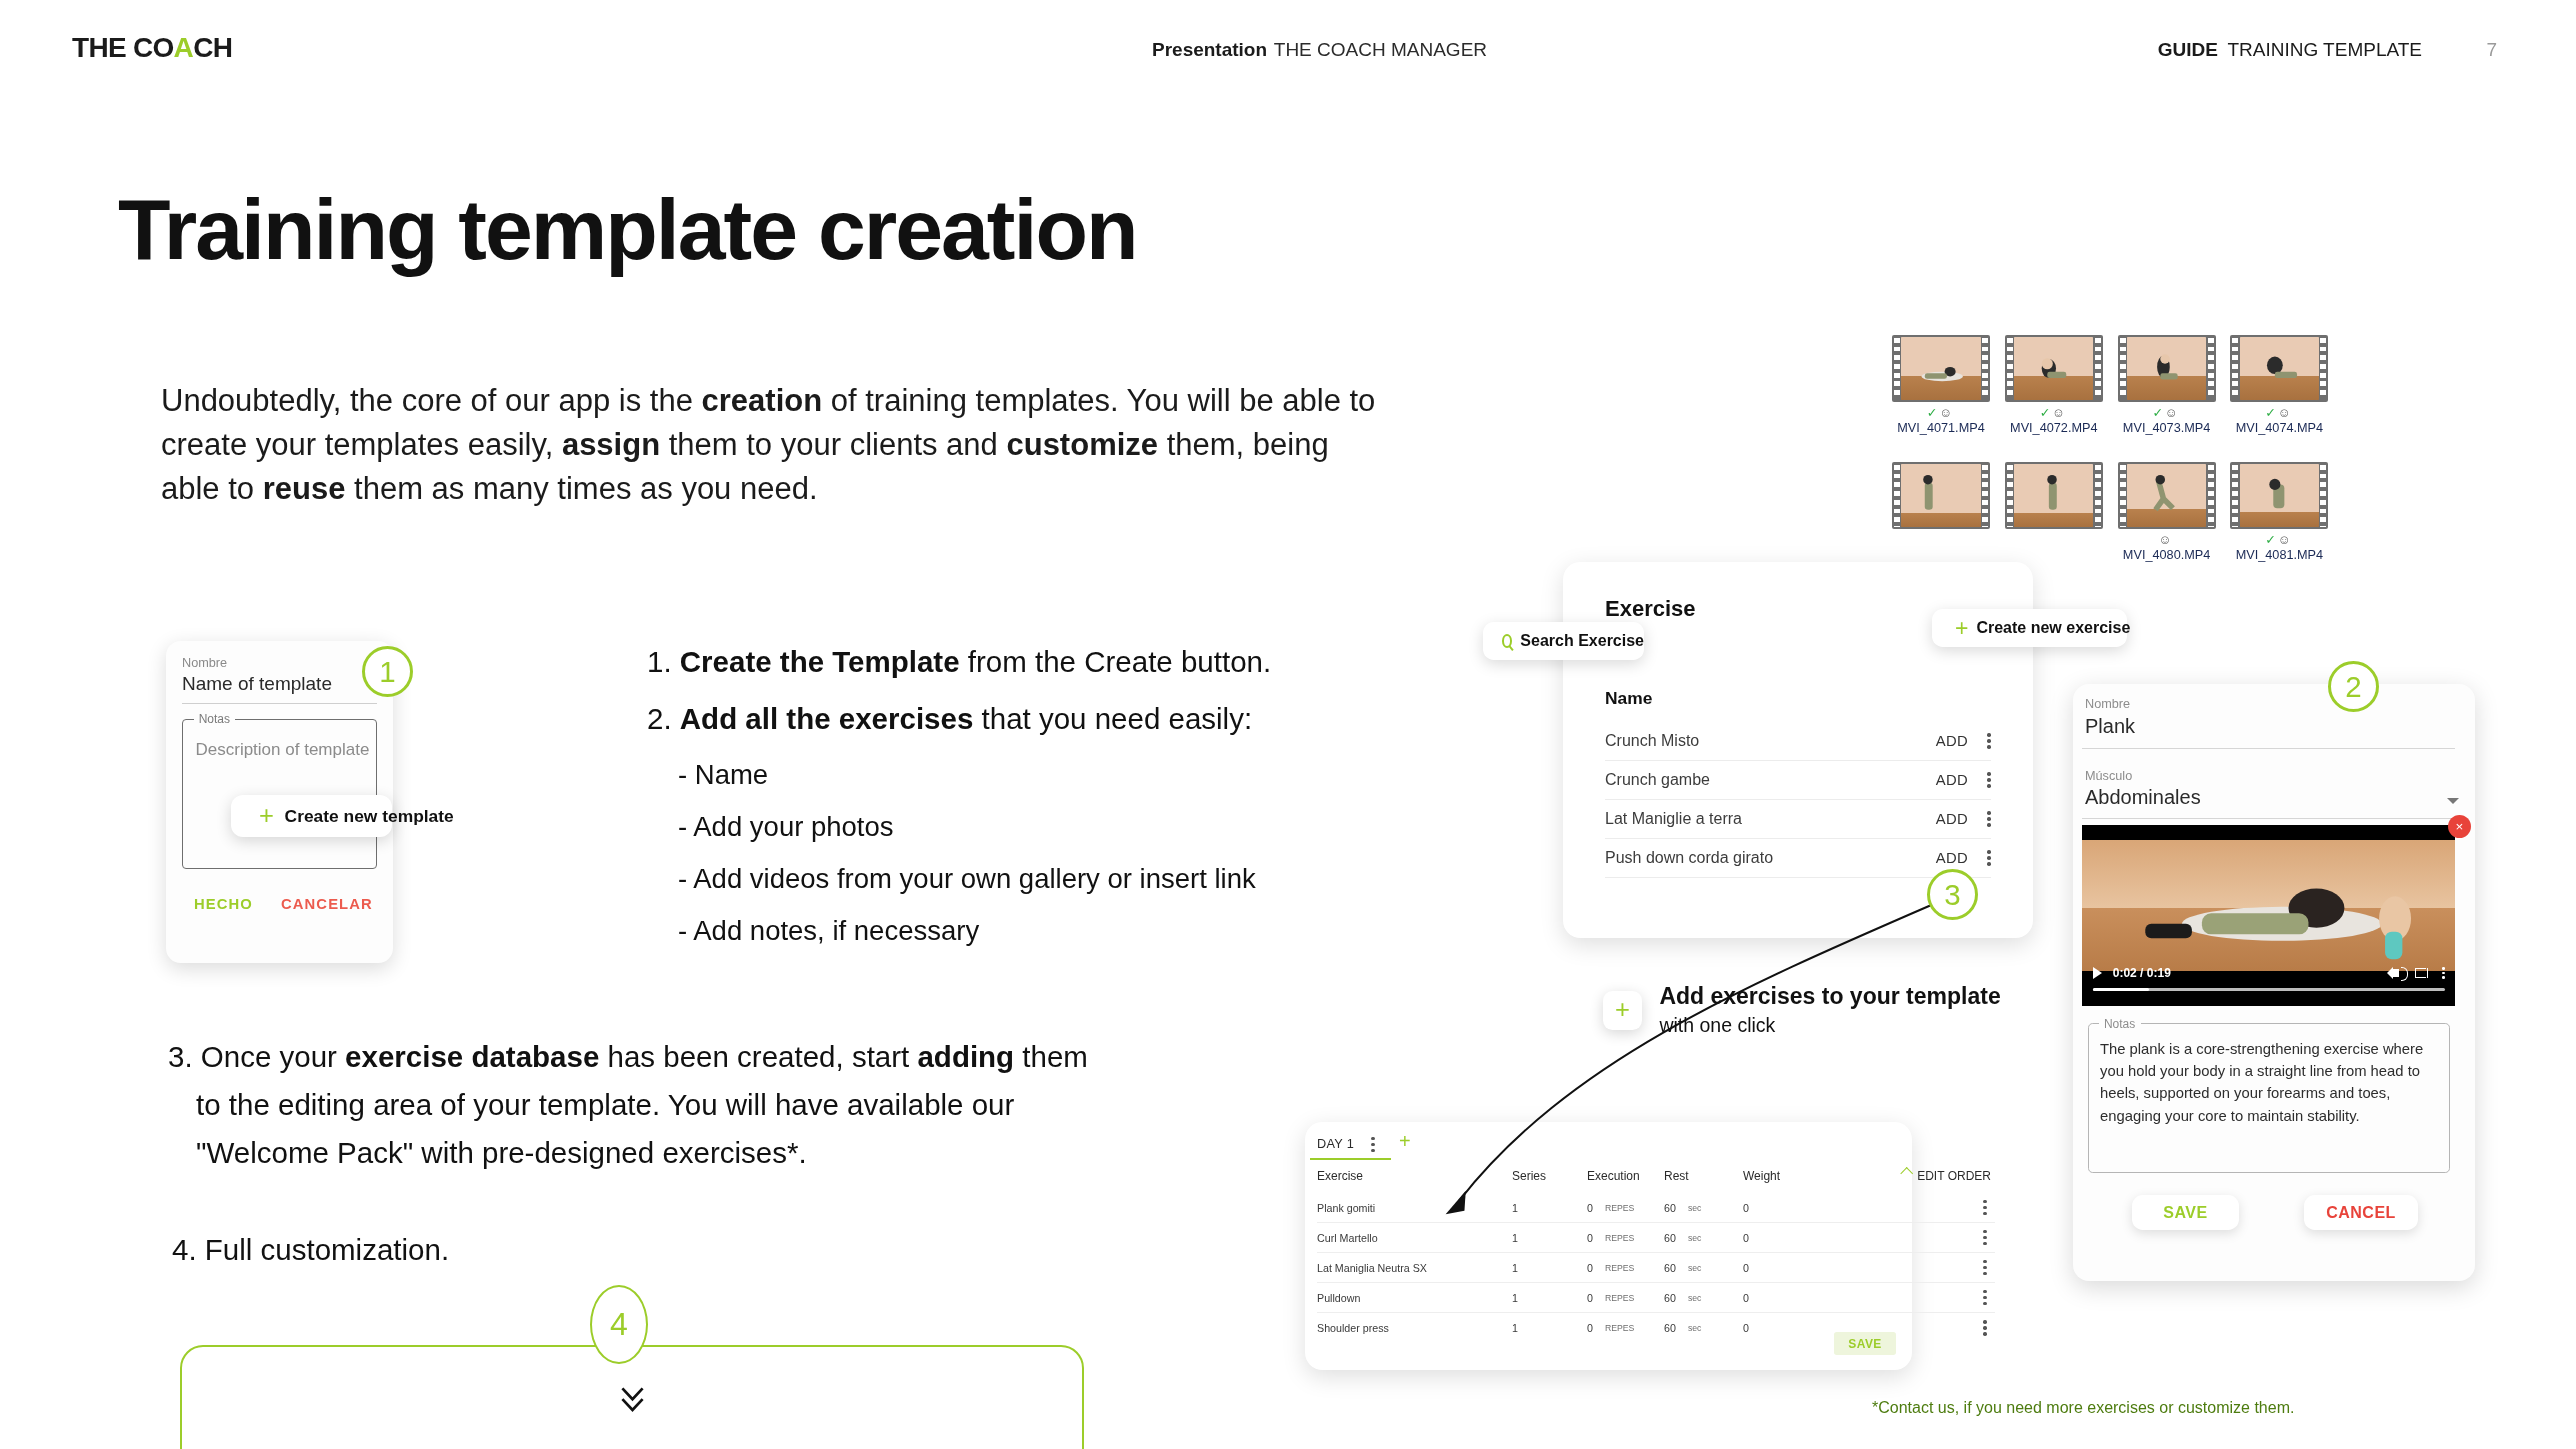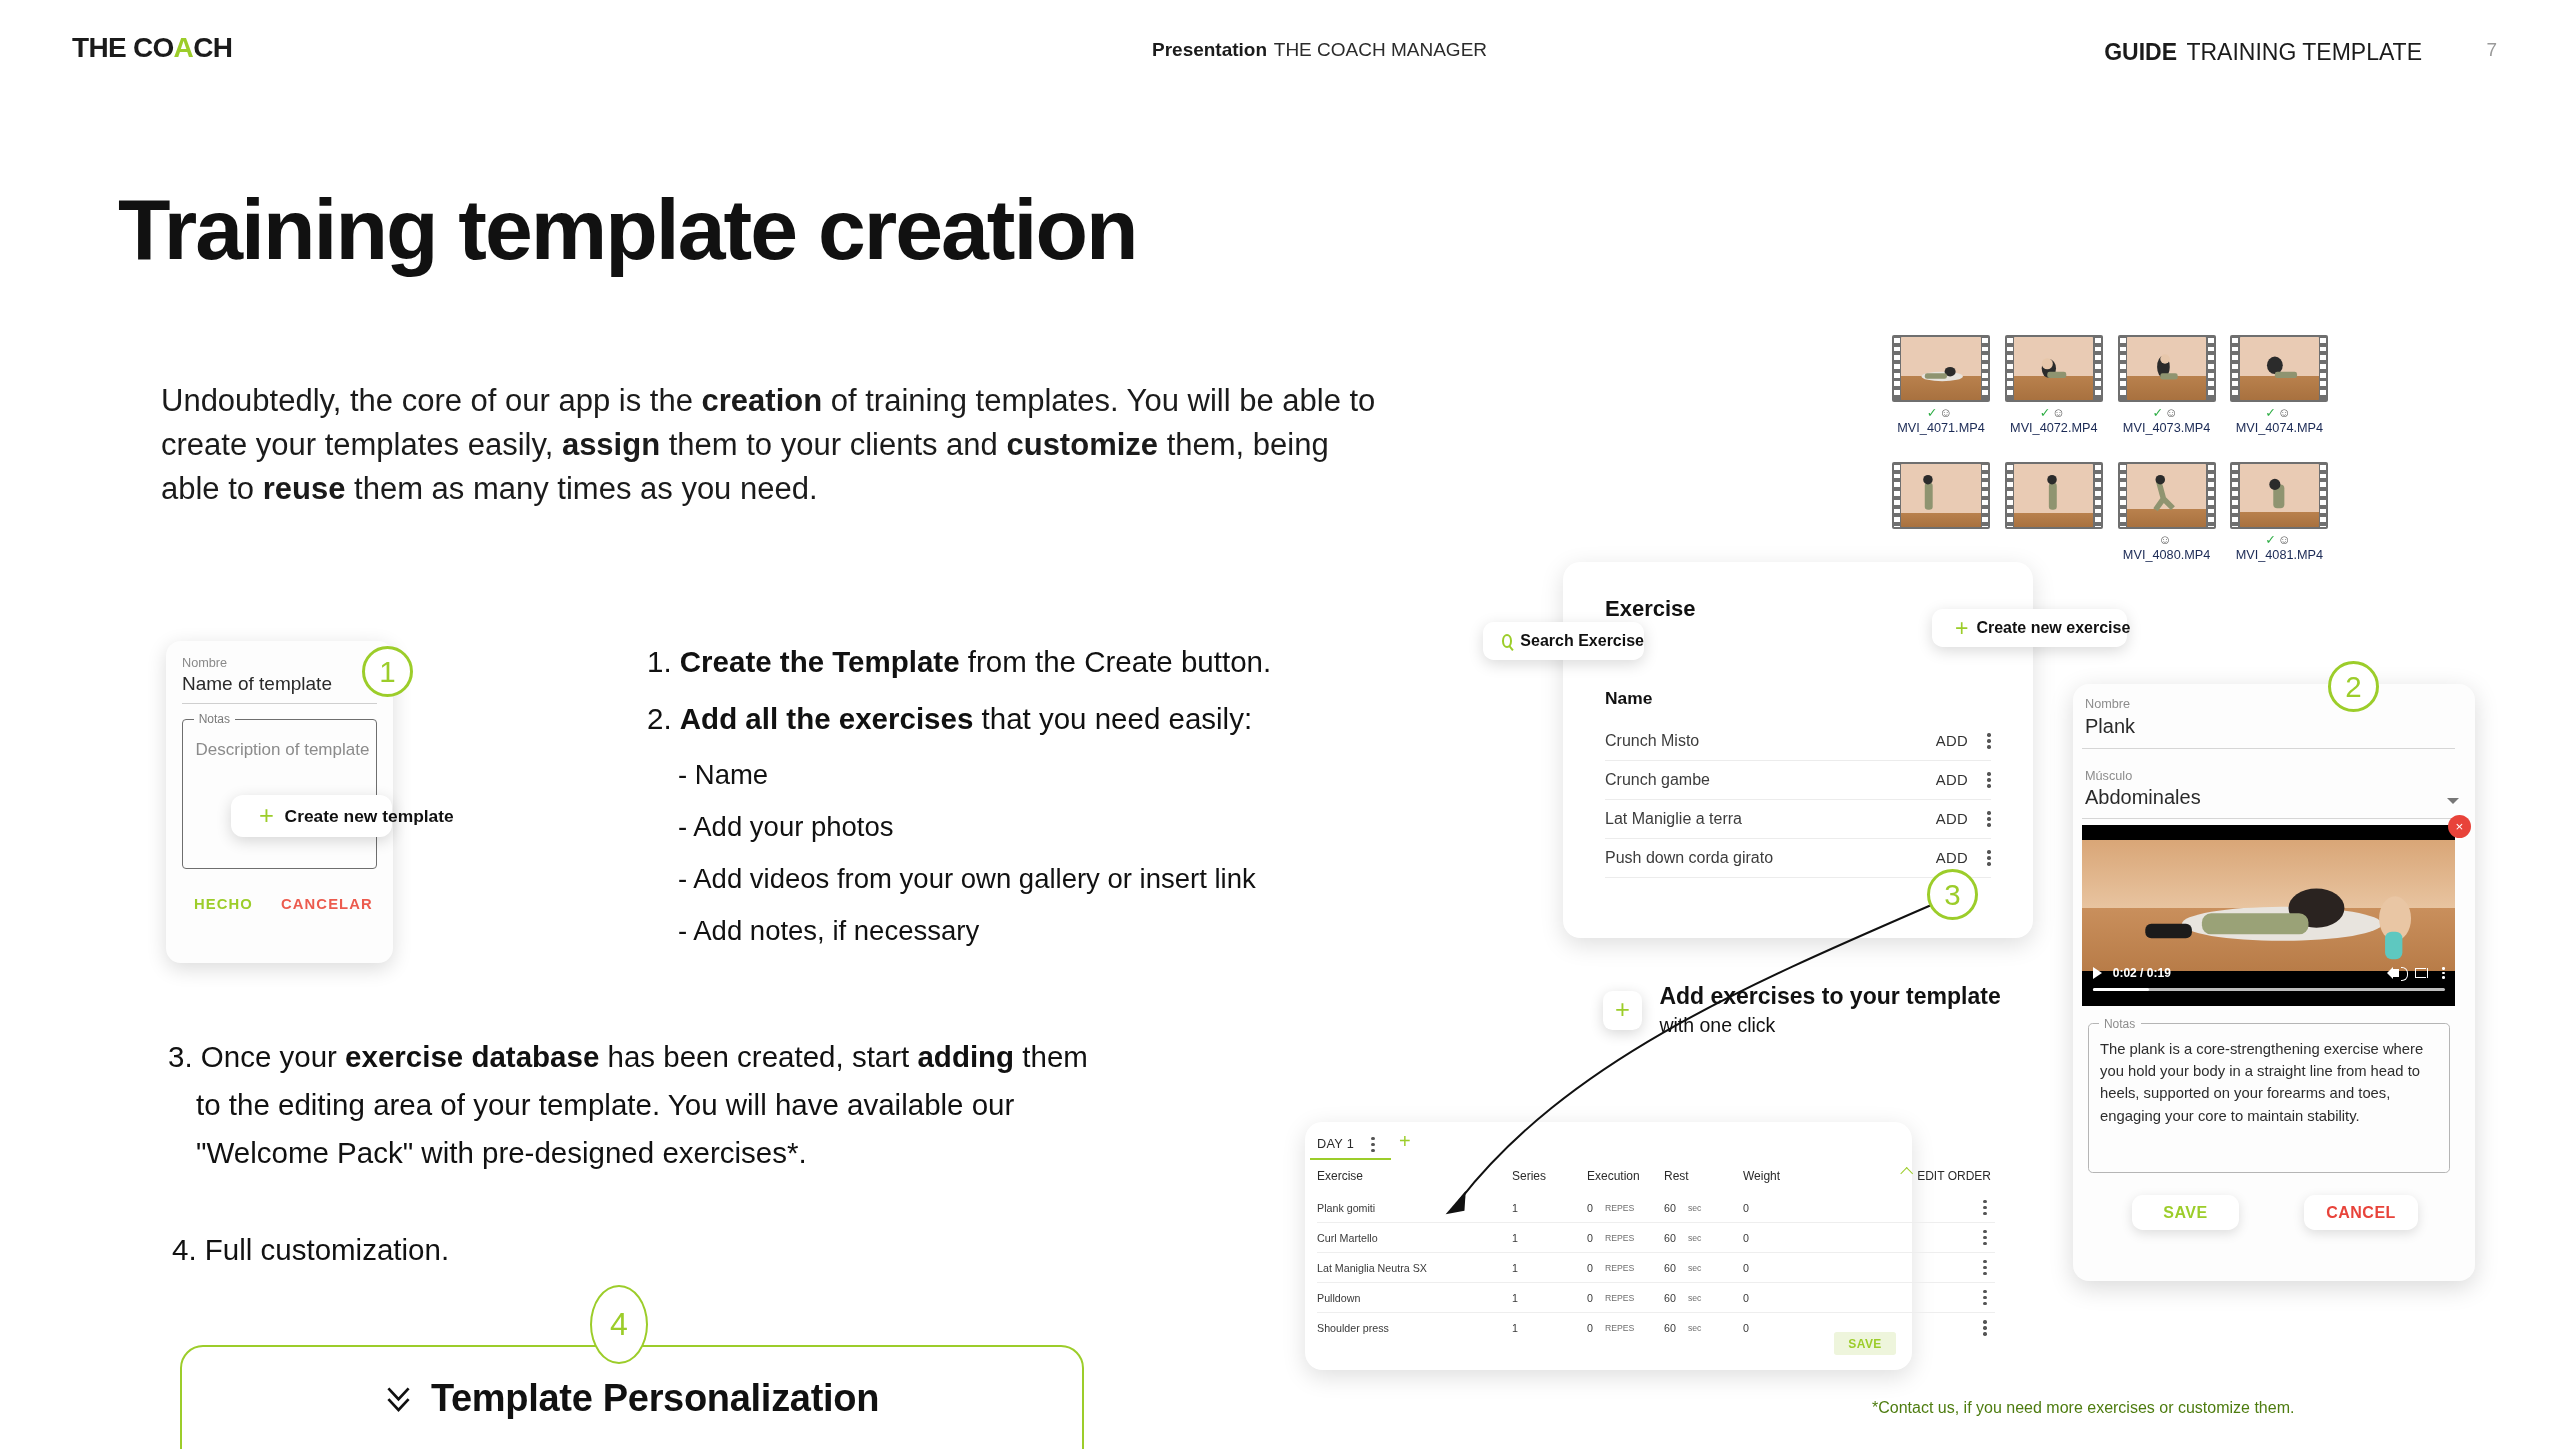--- a/index.html
+++ b/index.html
@@ -18,21 +18,21 @@
   }
   .hdr-logo .accent { color:#9ccd2a; }
   .hdr-center {
     position: absolute; left: 1152px; top: 39px;
     font-size: 19px; white-space: nowrap; color:#1b1b1b;
   }
   .hdr-center .b { font-weight: 700; }
   .hdr-center .n { font-weight: 400; color:#2b2b2b; margin-left: 6.7px; }
   .hdr-right {
     position: absolute; right: 154px; top: 39px;
-    font-size: 23px; white-space: nowrap; color:#1b1b1b; text-align: right; margin-left: 34px;
+    font-size: 19px; white-space: nowrap; color:#1b1b1b; text-align: right; margin-left: 34px;
   }
   .hdr-right .b { font-weight: 700; }
   .hdr-right .n { font-weight: 400; margin-left: 9.4px; }
   .hdr-page {
     position: absolute; right: 79px; top: 39px;
     font-size: 19px; color:#9a9a9a;
   }
 
   
   .title {
@@ -311,21 +311,20 @@
   <div class="step4">4. Full customization.</div>
 
   <div class="tp-box"></div>
   <div class="tp-inner">
     <span class="tp-chevrons">
       <svg width="27" height="31" viewBox="0 0 40 46">
         <polyline points="5,8 20,24 35,8" fill="none" stroke="#111" stroke-width="4"></polyline>
         <polyline points="5,24 20,40 35,24" fill="none" stroke="#111" stroke-width="4"></polyline>
       </svg>
     </span>
-    <span class="tp-label">Template Personalization</span>
   </div>
   <div class="badge4">4</div>
 
   <div class="card-tmpl">
     <div class="ct-lab">Nombre</div>
     <div class="ct-val">Name of template</div>
     <div class="ct-rule"></div>
     <div class="ct-notes"></div>
     <div class="ct-notes-lab">Notas</div>
     <div class="ct-notes-val">Description of template</div>

